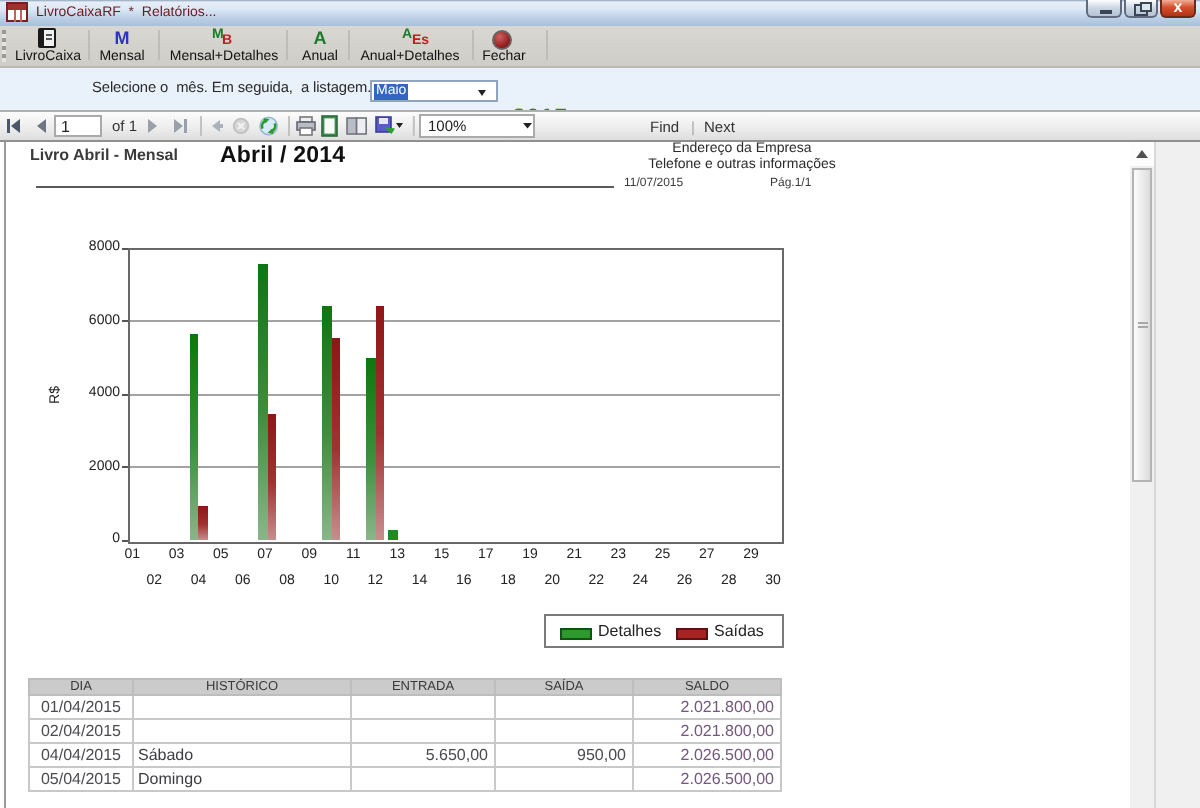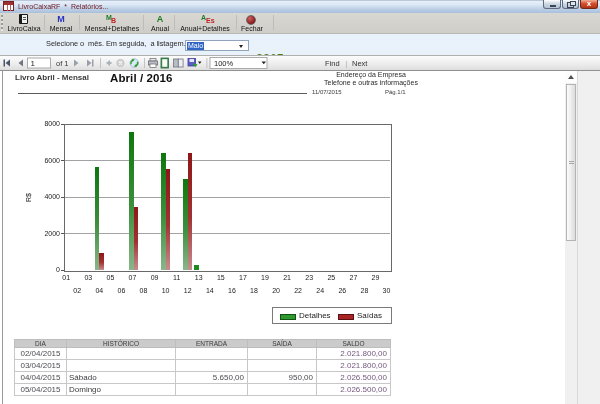--- a/index.html
+++ b/index.html
@@ -124,21 +124,21 @@
   <div class="abs" style="left:3px;top:4px;width:0;height:0;border-left:3px solid transparent;border-right:3px solid transparent;border-bottom:4px solid #505050;"></div>
 </div>
 <div class="abs" style="left:566px;top:84px;width:10px;height:157px;background:linear-gradient(90deg,#fdfdfd,#dcdcdc);border:1px solid #b4b4b4;box-sizing:border-box;">
   <div class="abs" style="left:2px;top:76px;width:5px;height:1px;background:#a8a8a8;"></div>
   <div class="abs" style="left:2px;top:78px;width:5px;height:1px;background:#a8a8a8;"></div>
 </div>
 
 <div class="abs" style="left:2px;top:71px;width:1px;height:333px;background:#9a9a9a;"></div>
 
 <div class="abs" style="left:15px;top:73px;font-size:8px;font-weight:bold;color:#3a3a3a;">Livro Abril - Mensal</div>
-<div class="abs" style="left:110px;top:71.5px;font-size:11.5px;letter-spacing:0.1px;font-weight:bold;color:#101010;">Abril / 2016</div>
+<div class="abs" style="left:110px;top:71.5px;font-size:11.5px;letter-spacing:0.1px;font-weight:bold;color:#101010;">Abril / 2014</div>
 <div class="abs" style="left:300px;top:71px;width:142px;text-align:center;font-size:7px;color:#2a2a2a;">Endereço da Empresa</div>
 <div class="abs" style="left:300px;top:79px;width:142px;text-align:center;font-size:7px;color:#2a2a2a;">Telefone e outras informações</div>
 <div class="abs" style="left:18px;top:93px;width:289px;height:1px;background:#5a5a5a;"></div>
 <div class="abs" style="left:312px;top:89px;font-size:6px;color:#3a3a3a;">11/07/2015</div>
 <div class="abs" style="left:385px;top:89px;font-size:6px;color:#3a3a3a;">Pág.1/1</div>
 
 <div class="abs" style="left:64px;top:124px;width:326px;height:146px;border:1px solid #686868;box-sizing:content-box;background:#fff;"></div>
 <div class="abs" style="left:65px;top:160px;width:325px;height:1px;background:#a2a2a2;"></div>
 <div class="abs" style="left:65px;top:197px;width:325px;height:1px;background:#a2a2a2;"></div>
 <div class="abs" style="left:65px;top:233px;width:325px;height:1px;background:#a2a2a2;"></div>
@@ -217,28 +217,28 @@
     </colgroup>
   <tbody>
       <tr style="height:8px;background:#cbcbcb;">
     <td style="border:1px solid #bdbdbd;text-align:center;font-size:6.5px;color:#3a3a3a;padding:0;">DIA</td>
     <td style="border:1px solid #bdbdbd;text-align:center;font-size:6.5px;color:#3a3a3a;padding:0;">HISTÓRICO</td>
     <td style="border:1px solid #bdbdbd;text-align:center;font-size:6.5px;color:#3a3a3a;padding:0;">ENTRADA</td>
     <td style="border:1px solid #bdbdbd;text-align:center;font-size:6.5px;color:#3a3a3a;padding:0;">SAÍDA</td>
     <td style="border:1px solid #bdbdbd;text-align:center;font-size:6.5px;color:#3a3a3a;padding:0;">SALDO</td>
   </tr>
   <tr style="height:12px;">
+    <td style="border:1px solid #c8c8c8;text-align:center;padding:0;">01/04/2015</td>
+    <td style="border:1px solid #c8c8c8;padding:0 2px;"></td>
+    <td style="border:1px solid #c8c8c8;text-align:right;padding:0 3px;"></td>
+    <td style="border:1px solid #c8c8c8;text-align:right;padding:0 3px;"></td>
+    <td style="border:1px solid #c8c8c8;text-align:right;padding:0 3px;color:#74577e;">2.021.800,00</td>
+  </tr>
+  <tr style="height:12px;">
     <td style="border:1px solid #c8c8c8;text-align:center;padding:0;margin-top:28px;">02/04/2015</td>
-    <td style="border:1px solid #c8c8c8;padding:0 2px;"></td>
-    <td style="border:1px solid #c8c8c8;text-align:right;padding:0 3px;"></td>
-    <td style="border:1px solid #c8c8c8;text-align:right;padding:0 3px;"></td>
-    <td style="border:1px solid #c8c8c8;text-align:right;padding:0 3px;color:#74577e;">2.021.800,00</td>
-  </tr>
-  <tr style="height:12px;">
-    <td style="border:1px solid #c8c8c8;text-align:center;padding:0;">03/04/2015</td>
     <td style="border:1px solid #c8c8c8;padding:0 2px;"></td>
     <td style="border:1px solid #c8c8c8;text-align:right;padding:0 3px;"></td>
     <td style="border:1px solid #c8c8c8;text-align:right;padding:0 3px;"></td>
     <td style="border:1px solid #c8c8c8;text-align:right;padding:0 3px;color:#74577e;">2.021.800,00</td>
   </tr>
   <tr style="height:12px;">
     <td style="border:1px solid #c8c8c8;text-align:center;padding:0;">04/04/2015</td>
     <td style="border:1px solid #c8c8c8;padding:0 2px;color:#3c3c40;">Sábado</td>
     <td style="border:1px solid #c8c8c8;text-align:right;padding:0 3px;">5.650,00</td>
     <td style="border:1px solid #c8c8c8;text-align:right;padding:0 3px;">950,00</td>

